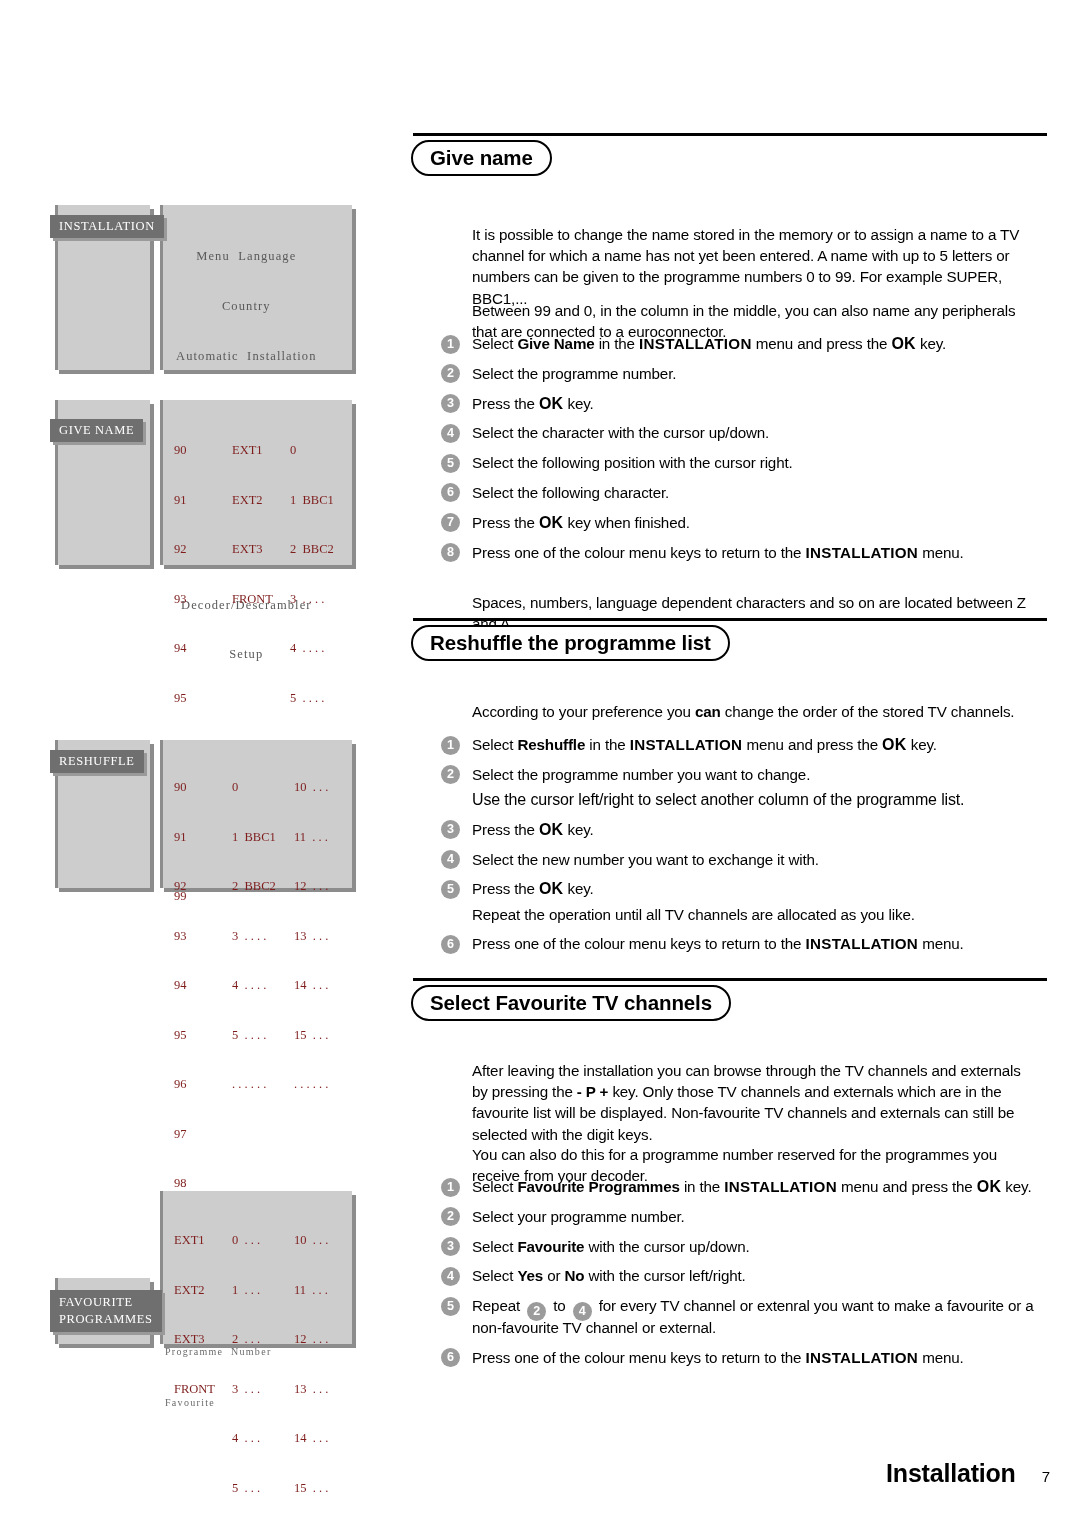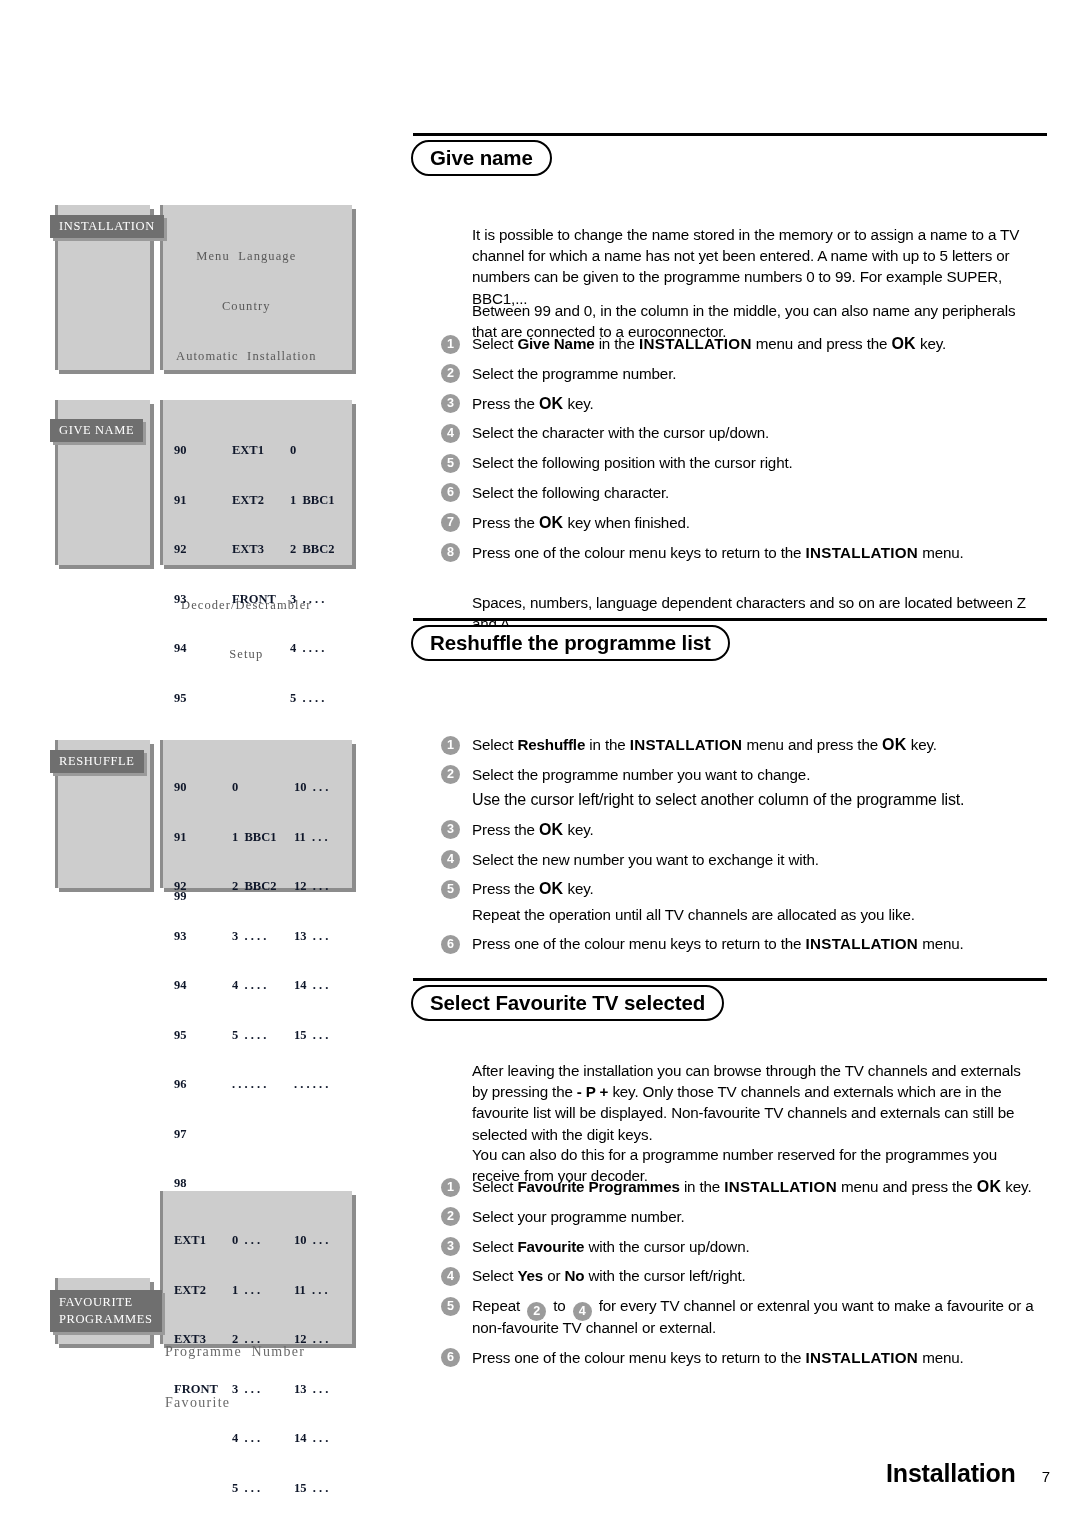--- a/index.html
+++ b/index.html
@@ -76,32 +76,31 @@
     color: #1c1c1c;
     font-weight: bold;
   }
 
   
   .proglist {
     position: absolute;
     font-family: "Liberation Serif", serif;
     font-size: 12.5px;
     line-height: 16.5px;
-    color: #0f172a;
+    color: #7f1d1d;
     white-space: pre;
-    font-weight: bold;
   }
   .proglist .col {
     position: absolute;
     top: 0;
   }
   .footlines {
     position: absolute;
     font-family: "Liberation Serif", serif;
-    font-size: 14px;
+    font-size: 10px;
     line-height: 17px;
     color: #6a6a6a;
     letter-spacing: 1.3px;
     white-space: pre;
   }
 
   
   .content {
     position: absolute;
     left: 409px;
@@ -398,20 +397,21 @@
     </div>
   </div>
 
   <div class="para" style="top:568px;">Spaces, numbers, language dependent characters and so on are located between Z and A.</div>
 
   <div class="section" style="top:618px;">
     <div class="rule"></div>
     <div class="pill">Reshuffle the programme list</div>
   </div>
 
+  <div class="para" style="top:677px;">According to your preference you <b>can</b> change the order of the stored TV channels.</div>
 
   <div class="steps" style="top:734px;">
     <div class="step">
       <span class="bullet">1</span>
       Select <b>Reshuffle</b> in the <span class="caps">INSTALLATION</span> menu and press the <span class="ok">OK</span> key.
     </div>
     <div class="step tight">
       <span class="bullet">2</span>
       Select the programme number you want to change.
     </div>
@@ -430,21 +430,21 @@
     </div>
     <div class="plain">Repeat the operation until all TV channels are allocated as you like.</div>
     <div class="step">
       <span class="bullet">6</span>
       Press one of the colour menu keys to return to the <span class="caps">INSTALLATION</span> menu.
     </div>
   </div>
 
   <div class="section" style="top:978px;">
     <div class="rule"></div>
-    <div class="pill">Select Favourite TV selected</div>
+    <div class="pill">Select Favourite TV channels</div>
   </div>
 
   <div class="para" style="top:1036px;">After leaving the installation you can browse through the TV channels and externals by pressing the <b>- P +</b> key. Only those TV channels and externals which are in the favourite list will be displayed. Non-favourite TV channels and externals can still be selected with the digit keys.</div>
   <div class="para" style="top:1120px;">You can also do this for a programme number reserved for the programmes you receive from your decoder.</div>
 
   <div class="steps" style="top:1176px;">
     <div class="step">
       <span class="bullet">1</span>
       Select <b>Favourite Programmes</b> in the <span class="caps">INSTALLATION</span> menu and press the <span class="ok">OK</span> key.
     </div>

